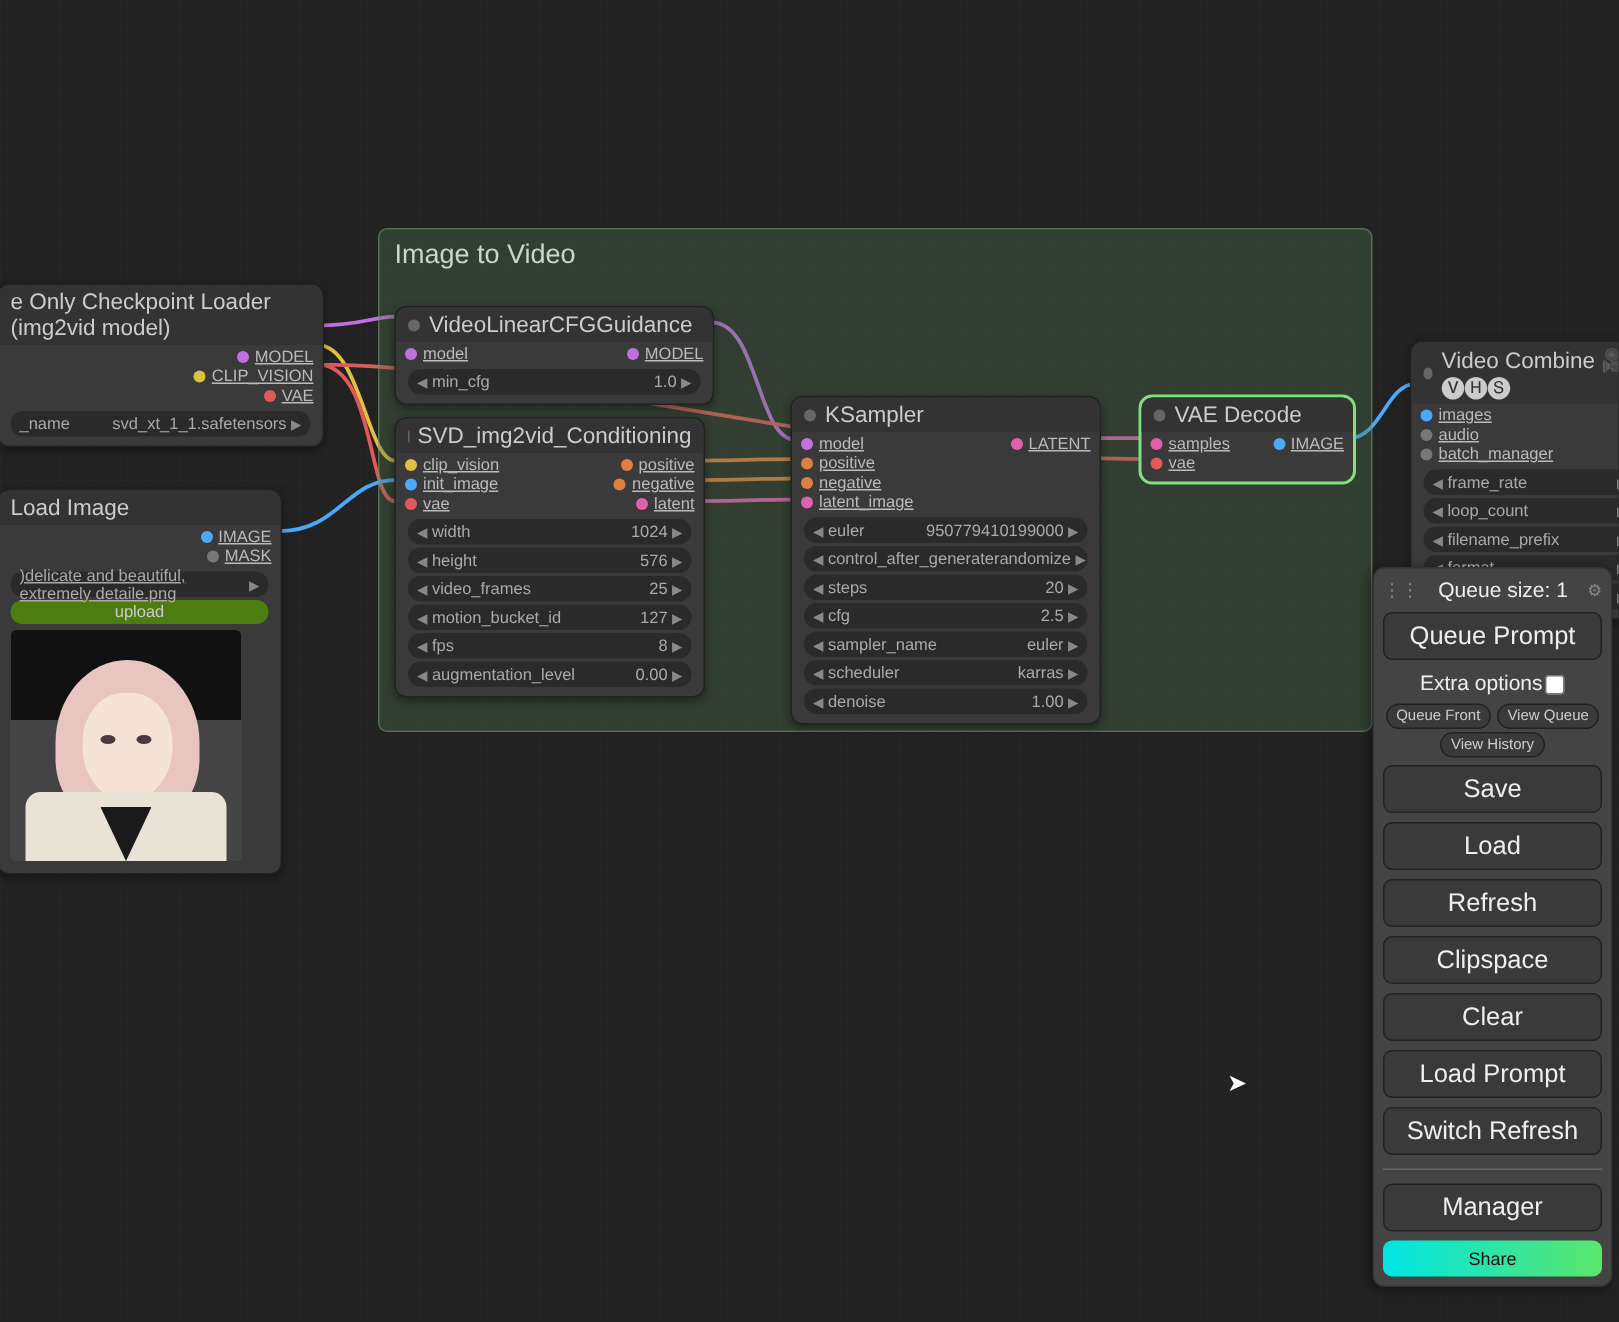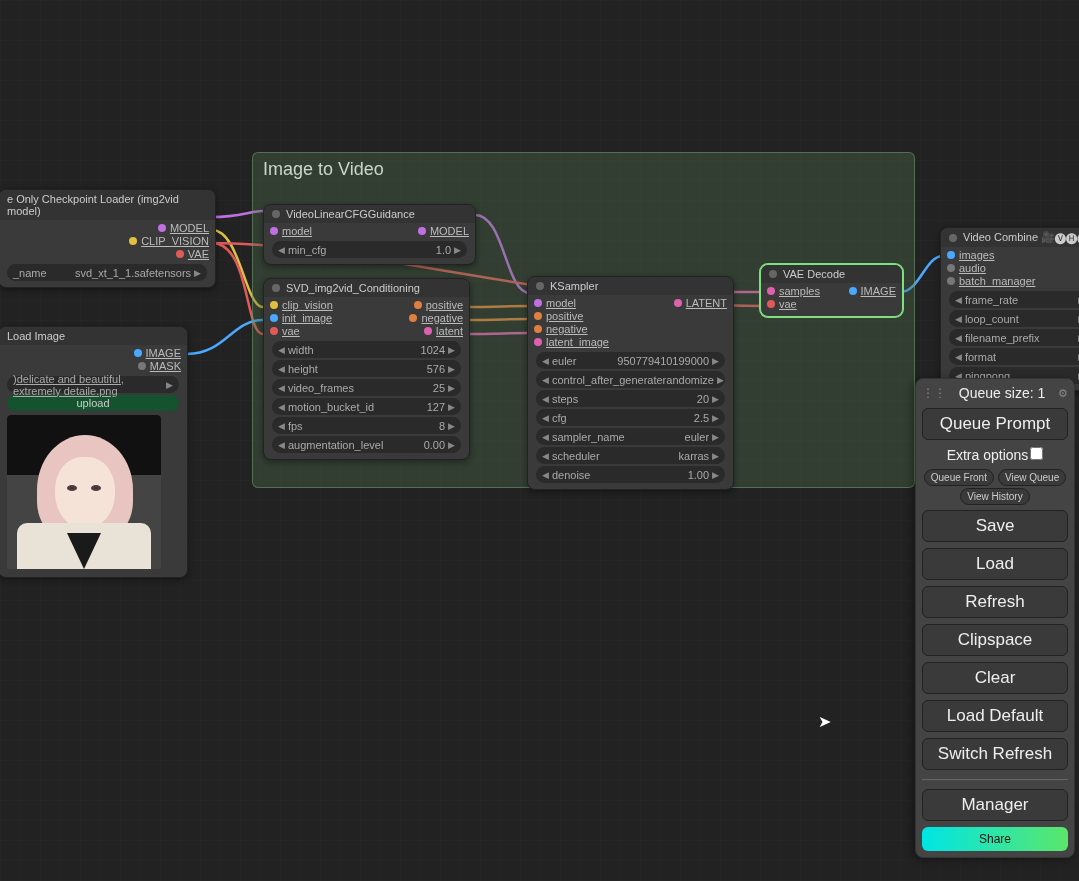--- a/index.html
+++ b/index.html
@@ -34,21 +34,21 @@
     border-radius: 8px;
     box-shadow: 0 2px 6px rgba(0,0,0,0.4);
     color: #bbb;
     padding-bottom: 4px;
   }
   .node.selected { border: 1px solid #7fe07f; box-shadow: 0 0 0 1px #7fe07f; }
   .node-title {
     background: #333;
     border-radius: 8px 8px 0 0;
     padding: 3px 8px;
-    font-size: 11px;
+    font-size: 15px;
     color: #ccc;
     display:flex; align-items:center; gap:6px;
   }
   .node-title .dot { width:8px;height:8px;border-radius:50%;background:#666; }
   .slots { display:flex; justify-content:space-between; padding:2px 6px; font-size:11px; }
   .in, .out { display:flex; flex-direction:column; gap:1px; }
   .out { align-items:flex-end; }
   .slot { display:flex; align-items:center; gap:4px; white-space:nowrap;text-decoration:underline; }
   .out .slot { flex-direction:row-reverse; }
   .port { width:8px;height:8px;border-radius:50%; }
@@ -65,21 +65,21 @@
     border-radius: 10px;
     padding: 1px 6px;
     display:flex; justify-content:space-between; align-items:center;
     font-size: 11px;
     color:#aaa;
     height:17px;
   }
   .widget .lab { display:flex; align-items:center; gap:3px;}
   .widget .val { display:flex; align-items:center; gap:3px;}
   .tri { font-size:9px; color:#888; }
-  .btnw { margin:2px 8px; background:#14532d; border-radius:10px; text-align:center; padding:2px; font-size:11px; color:#ccc;}
+  .btnw { margin:2px 8px; background:#4d7c0f; border-radius:10px; text-align:center; padding:2px; font-size:11px; color:#ccc;}
 
   .thumb { margin:4px 8px; width:154px; height:154px; background:#555; border-radius:4px; overflow:hidden; position:relative;}
   .thumb::before{
     content:""; position:absolute; inset:0;
     background:
       radial-gradient(circle at 48% 42%, #f3e0d6 0 30px, transparent 31px),
       linear-gradient(#111 60px, #444 60px 100%);
   }
   
   .hair { position:absolute; top:20px; left:30px; width:96px; height:110px; background:#e8c5c0; border-radius:50% 50% 40% 40%; }
@@ -101,21 +101,21 @@
   .gear{color:#888;}
   .big-btn {
     width:100%; background:#3a3a3a; border:1px solid #222; color:#eee;
     font-size:17px; padding:5px 0; border-radius:6px; margin:3px 0; cursor:pointer;
   }
   .small-btn {
     background:#3a3a3a; border:1px solid #222; color:#ccc; font-size:10px;
     padding:2px 6px; border-radius:10px; cursor:pointer;
   }
   .small-row{display:flex; gap:4px; justify-content:center; margin:2px 0;}
-  .extra { display:flex; gap:2px; align-items:flex-start; justify-content:center; font-size:14px; margin:4px 0 6px;}
+  .extra { display:flex; gap:2px; align-items:flex-end; justify-content:center; font-size:14px; margin:4px 0 6px;}
   .hr{border:none;border-top:1px solid #666;margin:6px 0;}
   .share-btn{
     width:100%; border:none; color:#111; font-size:12px; padding:5px 0; border-radius:6px;
     background: linear-gradient(90deg,#00e5e5,#5be66a);
     cursor:pointer; margin-top:3px;
   }
 
   .cursor { position:absolute; left:818px; top:712px; font-size:16px; color:#fff; }
 </style>
 </head>
@@ -339,21 +339,21 @@
           <span>augmentation_level</span>
         </span>
         <span class="val">
           <span>0.00</span>
           <span class="tri">▶</span>
         </span>
       </div>
     </div>
 </div>
 
-<div class="node" style="left:527px; top:276px; width:207px;">
+<div class="node" style="left:527px; top:264px; width:207px;">
   <div class="node-title">
       <span class="dot"></span>
       <span>KSampler</span>
     </div>
   <div class="slots">
     <div class="in">
       <div class="slot">
           <span class="port c-purple"></span>
           <span>model</span>
         </div>
@@ -568,20 +568,20 @@
     <button class="small-btn">View Queue</button>
   </div>
   <div class="small-row">
     <button class="small-btn">View History</button>
   </div>
   <button class="big-btn">Save</button>
   <button class="big-btn">Load</button>
   <button class="big-btn">Refresh</button>
   <button class="big-btn">Clipspace</button>
   <button class="big-btn">Clear</button>
-  <button class="big-btn">Load Default</button>
+  <button class="big-btn">Load Prompt</button>
   <button class="big-btn">Switch Refresh</button>
   <hr class="hr">
   <button class="big-btn">Manager</button>
   <button class="share-btn">Share</button>
 </div>
 
 <div class="cursor">➤</div>
 
 </body></html>

